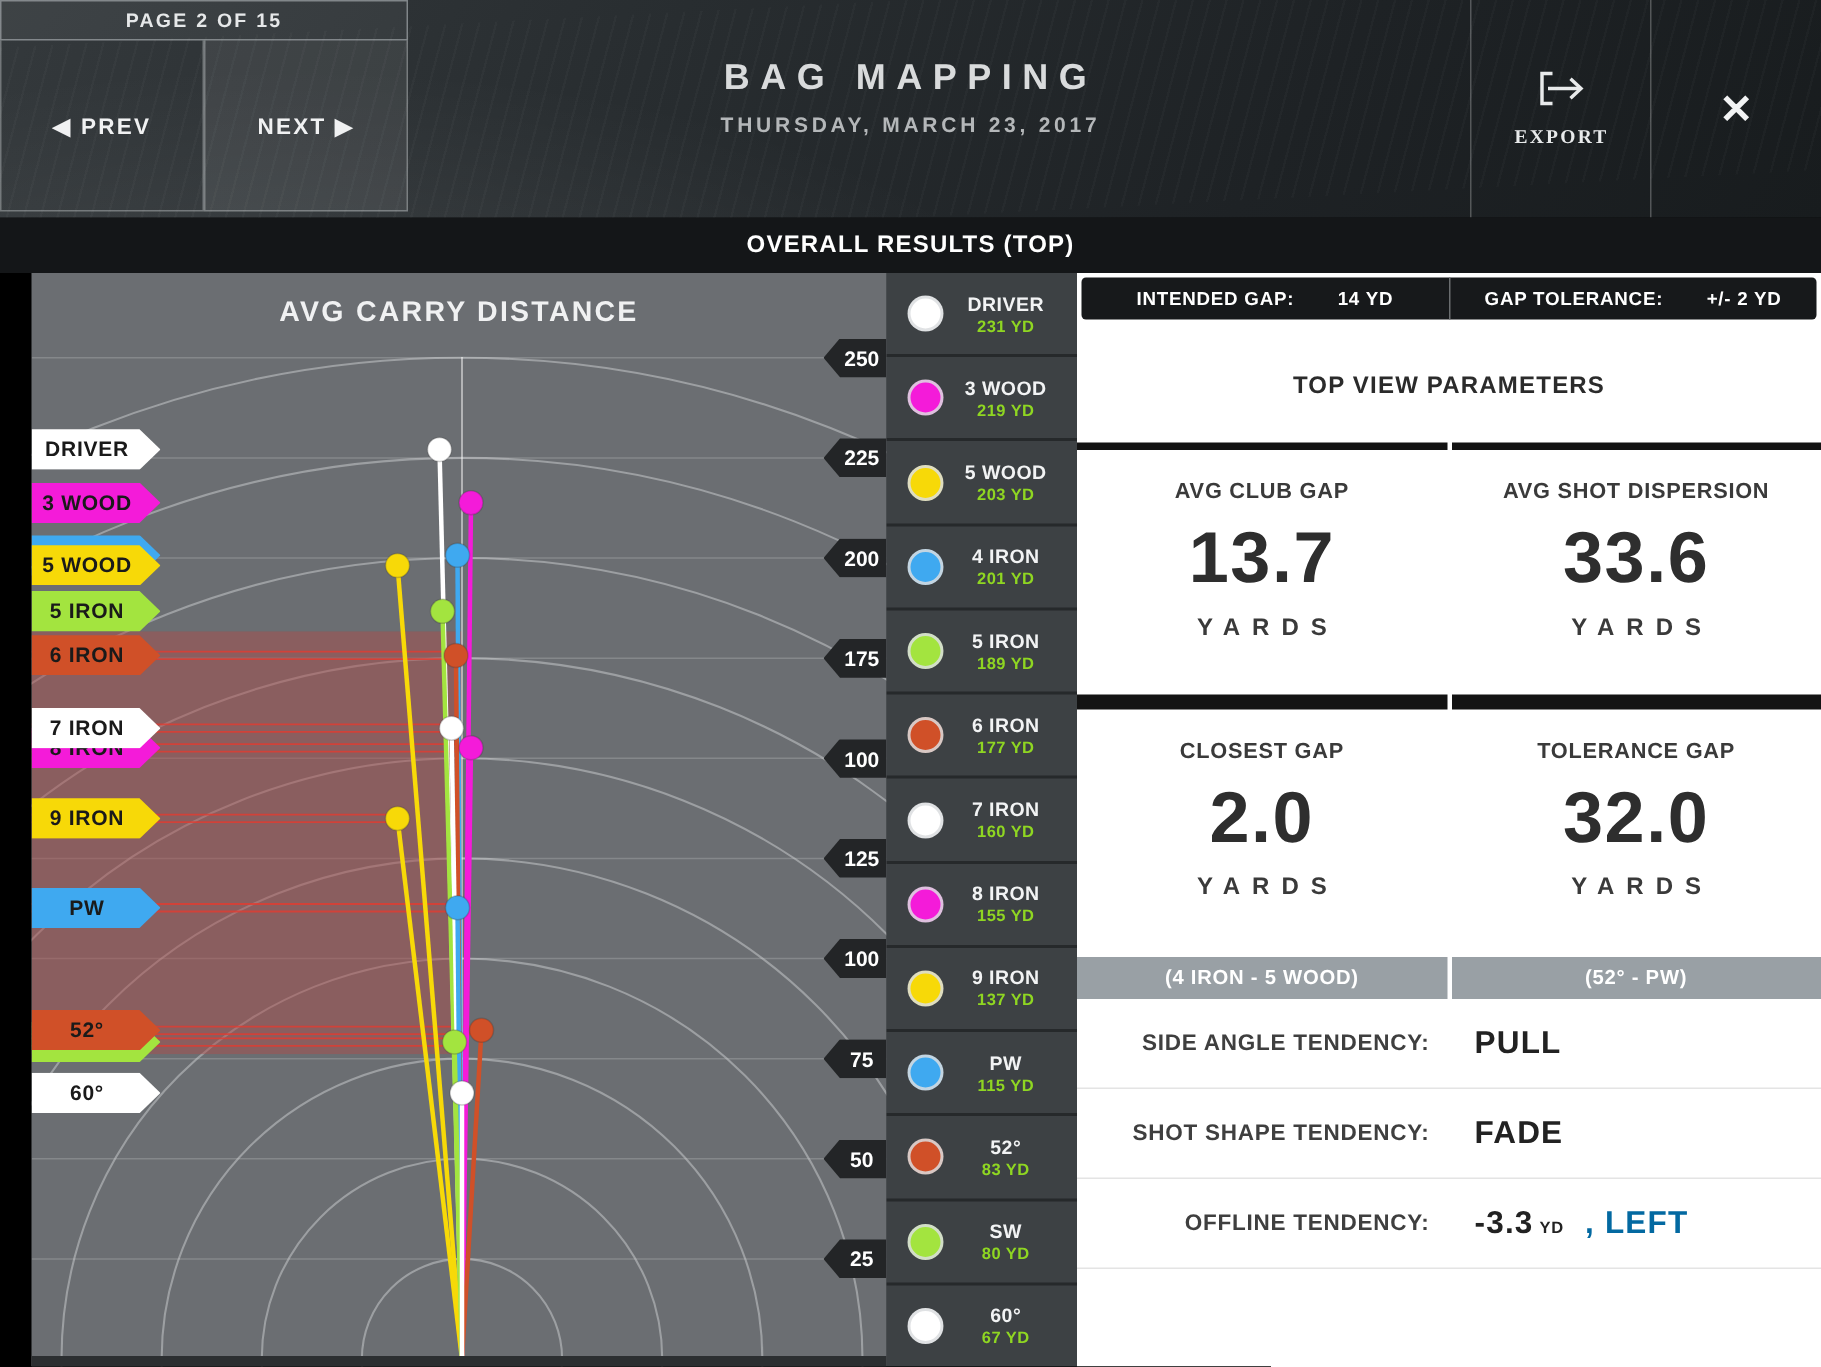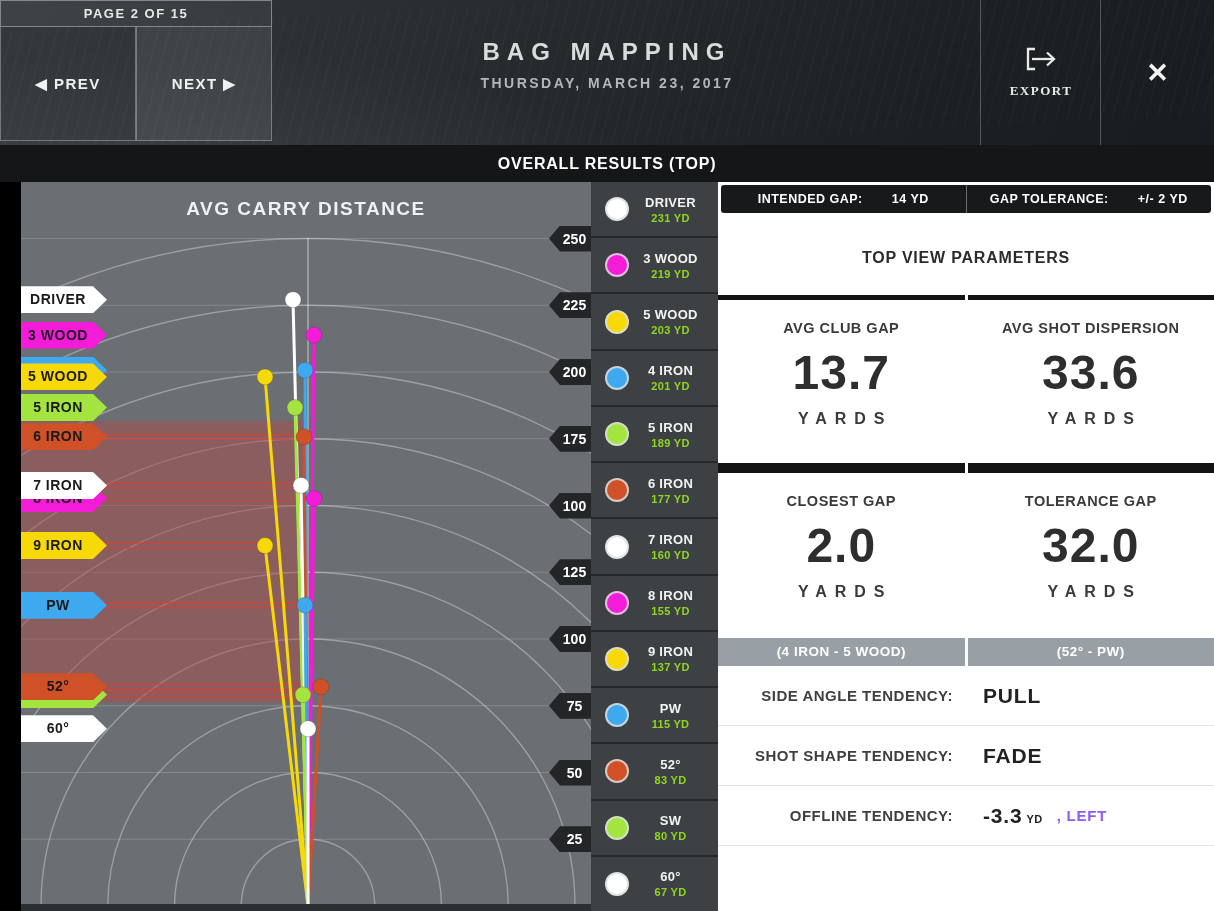--- a/index.html
+++ b/index.html
@@ -84,21 +84,21 @@
     padding-left:8px; }
   .card-footer { margin-top:auto; background:#99a0a5; color:#fff; font-size:13.5px; font-weight:bold;
     height:28px; line-height:28px; letter-spacing:0.5px; }
   .tendencies { margin-top:0; }
   .t-row { height:60px; display:flex; align-items:center; border-bottom:1px solid #e4e4e4; }
   .t-label { flex:0 0 235px; text-align:right; color:#3f3f3f; font-size:15px; font-weight:bold;
     letter-spacing:0.5px; }
   .t-value { margin-left:30px; color:#222; font-size:21px; font-weight:bold; letter-spacing:0.8px; }
   .t-unit { font-size:11px; font-weight:bold; color:#222; margin-left:4px; position:relative; top:3px;
     letter-spacing:0.5px; }
-  .t-suffix { font-size:15px; font-weight:bold; color:#8b5cf6; margin-left:14px; letter-spacing:0.8px; }
+  .t-suffix { font-size:21px; font-weight:bold; color:#0369a1; margin-left:14px; letter-spacing:0.8px; }
 </style>
 </head>
 <body>
 
 <div class="app">
 
   <header class="topbar">
     <div class="nav-block">
       <div class="page-label">PAGE 2 OF 15</div>
       <div class="nav-buttons">

